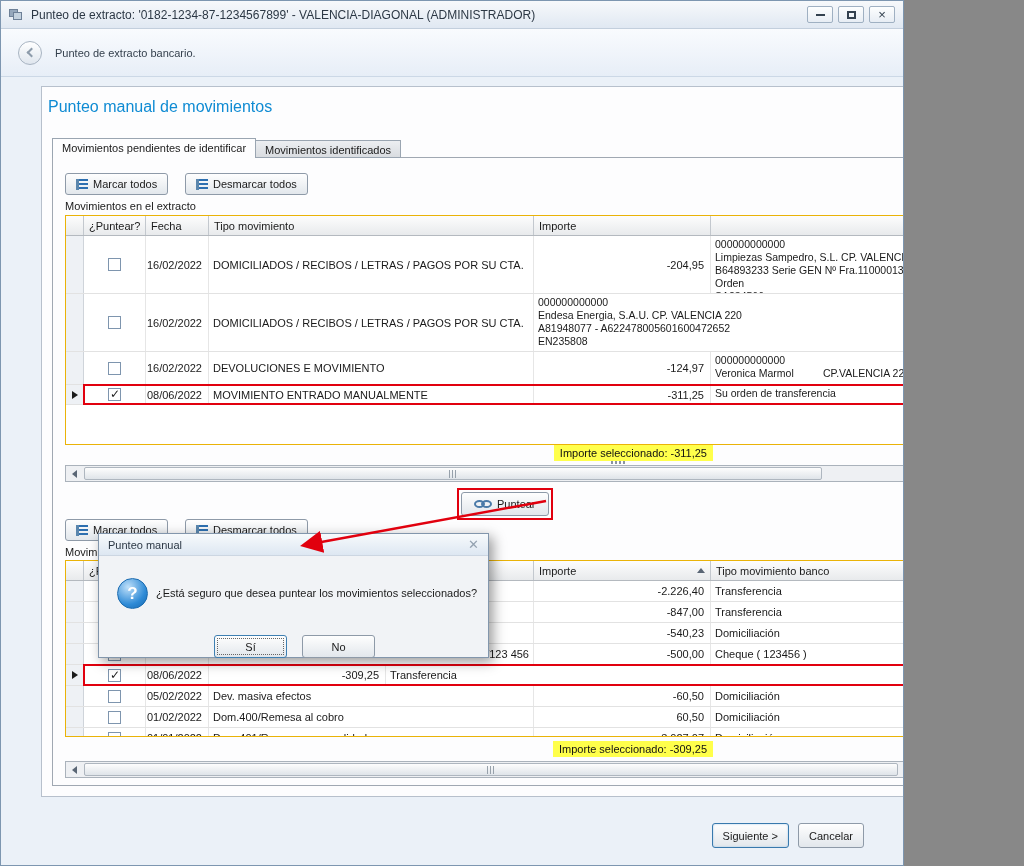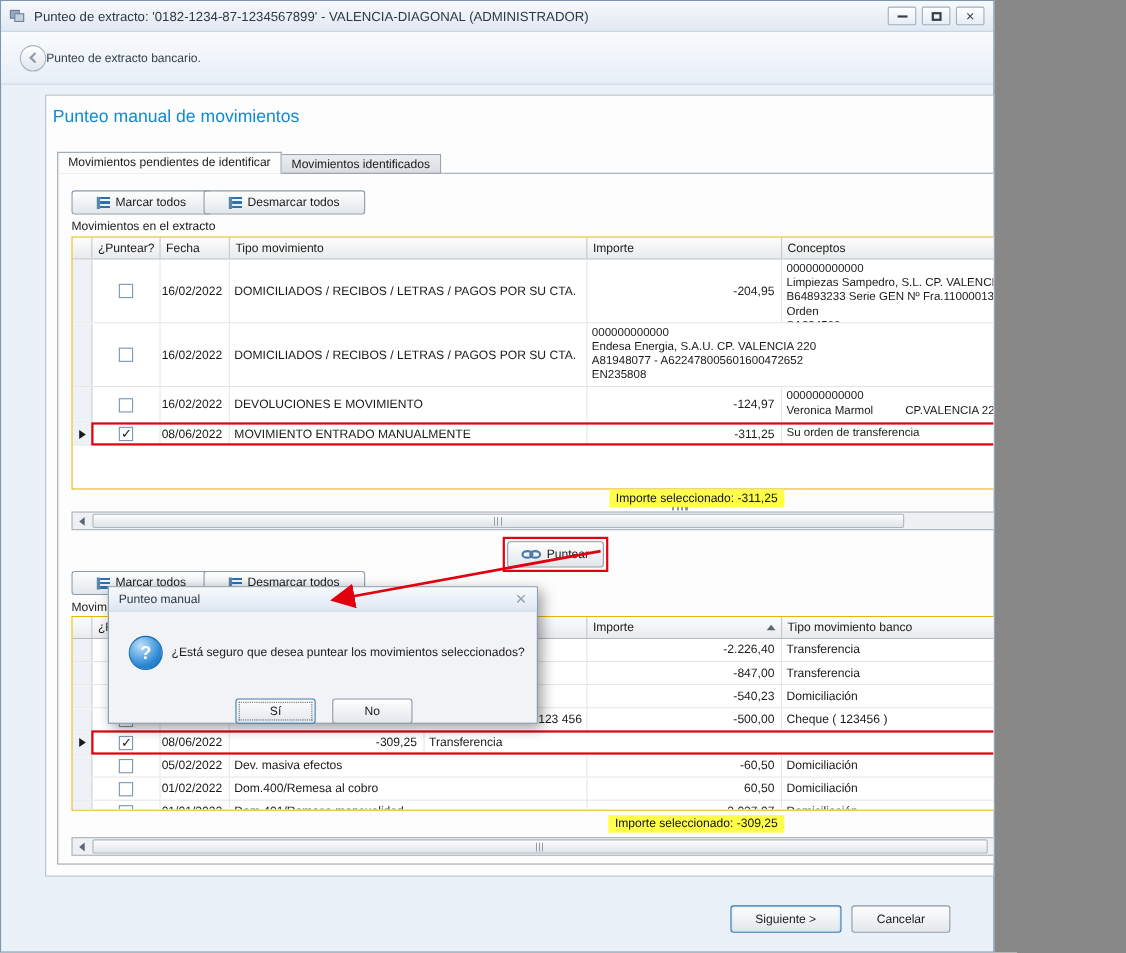--- a/index.html
+++ b/index.html
@@ -13,37 +13,37 @@
   .appicon i:first-child { left:0; top:0; }
   .appicon i:last-child { left:4px; top:3px; background:#c3d1de; }
   .title-text { flex:1; font-size:12px; color:#2c3845; padding-left:2px; }
   .winbtns { display:flex; gap:5px; }
   .wb { width:26px; height:17px; border:1px solid #9fb0c2; border-radius:2px; background:linear-gradient(#fdfefe,#e7edf4); display:flex; align-items:center; justify-content:center; color:#33414f; }
   .wb .min { width:9px; height:2px; background:#33414f; }
   .wb .res { width:9px; height:8px; border:2px solid #33414f; }
   .wb.close { font-size:13px; }
 
   
-  .banner { height:48px; background:linear-gradient(#f9fbfe,#e7eef7); border-bottom:1px solid #ccd8e6; display:flex; align-items:center; padding-left:17px; }
+  .banner { height:48px; background:linear-gradient(#f9fbfe,#e7eef7); border-bottom:1px solid #ccd8e6; display:flex; align-items:center; gap:13px; padding-left:17px; }
   .backbtn { width:24px; height:24px; border-radius:50%; border:1px solid #a8b4c2; background:linear-gradient(#ffffff,#dfe6ee); display:flex; align-items:center; justify-content:center; }
   .backbtn i { width:7px; height:7px; border-left:2px solid #8d9cab; border-bottom:2px solid #8d9cab; transform:rotate(45deg); margin-left:3px; }
   .banner-text { color:#333f4c; }
 
   
   .panel { position:absolute; left:40px; top:85px; width:944px; height:711px; background:#fdfdfe; border:1px solid #b7c0cc; }
   .heading { position:absolute; left:6px; top:11px; font-size:16px; color:#0f8bd3; }
 
   .tabstrip { position:absolute; left:10px; top:51px; display:flex; align-items:flex-end; z-index:3; }
   .tab { padding:3px 9px 4px; border:1px solid #9aa5b1; font-size:11px; }
   .tab.active { background:#fdfdfe; border-bottom:none; height:20px; position:relative; z-index:4; }
   .tab.inactive { background:linear-gradient(#eceef1,#d9dce0); height:18px; border-left:none; }
   .tabpanel { position:absolute; left:10px; top:70px; width:928px; height:629px; border:1px solid #a0a8b2; background:#fdfdfe; }
 
   
-  .btn { display:inline-flex; align-items:center; justify-content:center; gap:5px; border:1px solid #8e9aa8; border-radius:3px; background:linear-gradient(#fefefe,#e2e7ec); height:22px; padding:0 22px; font-size:11px; color:#1a1a1a; }
+  .btn { display:inline-flex; align-items:center; justify-content:center; gap:5px; border:1px solid #8e9aa8; border-radius:3px; background:linear-gradient(#fefefe,#e2e7ec); height:22px; padding:0 10px; font-size:11px; color:#1a1a1a; }
   .icon-list { width:12px; height:11px; background:repeating-linear-gradient(to bottom,#2d6fb0 0 2px,transparent 2px 4px); border-left:3px solid #5a86ad; }
   .icon-link { position:relative; width:18px; height:9px; display:inline-block; }
   .icon-link i { position:absolute; width:11px; height:8px; border:2px solid #4a7aa8; border-radius:50%; top:0; }
   .icon-link i:first-child { left:0; } .icon-link i:last-child { left:7px; }
 
   .slabel { position:absolute; font-size:11px; color:#1a1a1a; }
 
   
   .grid { position:absolute; width:916px; border:1px solid #eab308; background:#fff; display:flex; flex-direction:column; overflow:hidden; }
   .ghead { display:flex; height:20px; background:linear-gradient(#fdfdfd,#e8eaec); border-bottom:1px solid #b4b9bf; flex:none; }
@@ -152,21 +152,20 @@
       </button>
       <div class="slabel" style="left:12px;top:42px;">Movimientos en el extracto</div>
 
       <div class="grid" style="left:12px;top:57px;height:230px;">
         <div class="ghead">
           <span class="hc w-sel"></span>
           <span class="hc w-chk">¿Puntear?</span>
           <span class="hc w-fec">Fecha</span>
           <span class="hc w-tip">Tipo movimiento</span>
           <span class="hc w-imp">Importe</span>
-          <span class="hc w-con">Conceptos</span>
         </div>
         <div class="gbody">
           <div class="rowsarea">
             <div class="trow h58">
               <span class="c sel w-sel"></span>
               <span class="c chk w-chk">
                   <span class="checkbox"></span>
                 </span>
               <span class="c fec w-fec">16/02/2022</span>
               <span class="c w-tip">DOMICILIADOS / RECIBOS / LETRAS / PAGOS POR SU CTA.</span>

